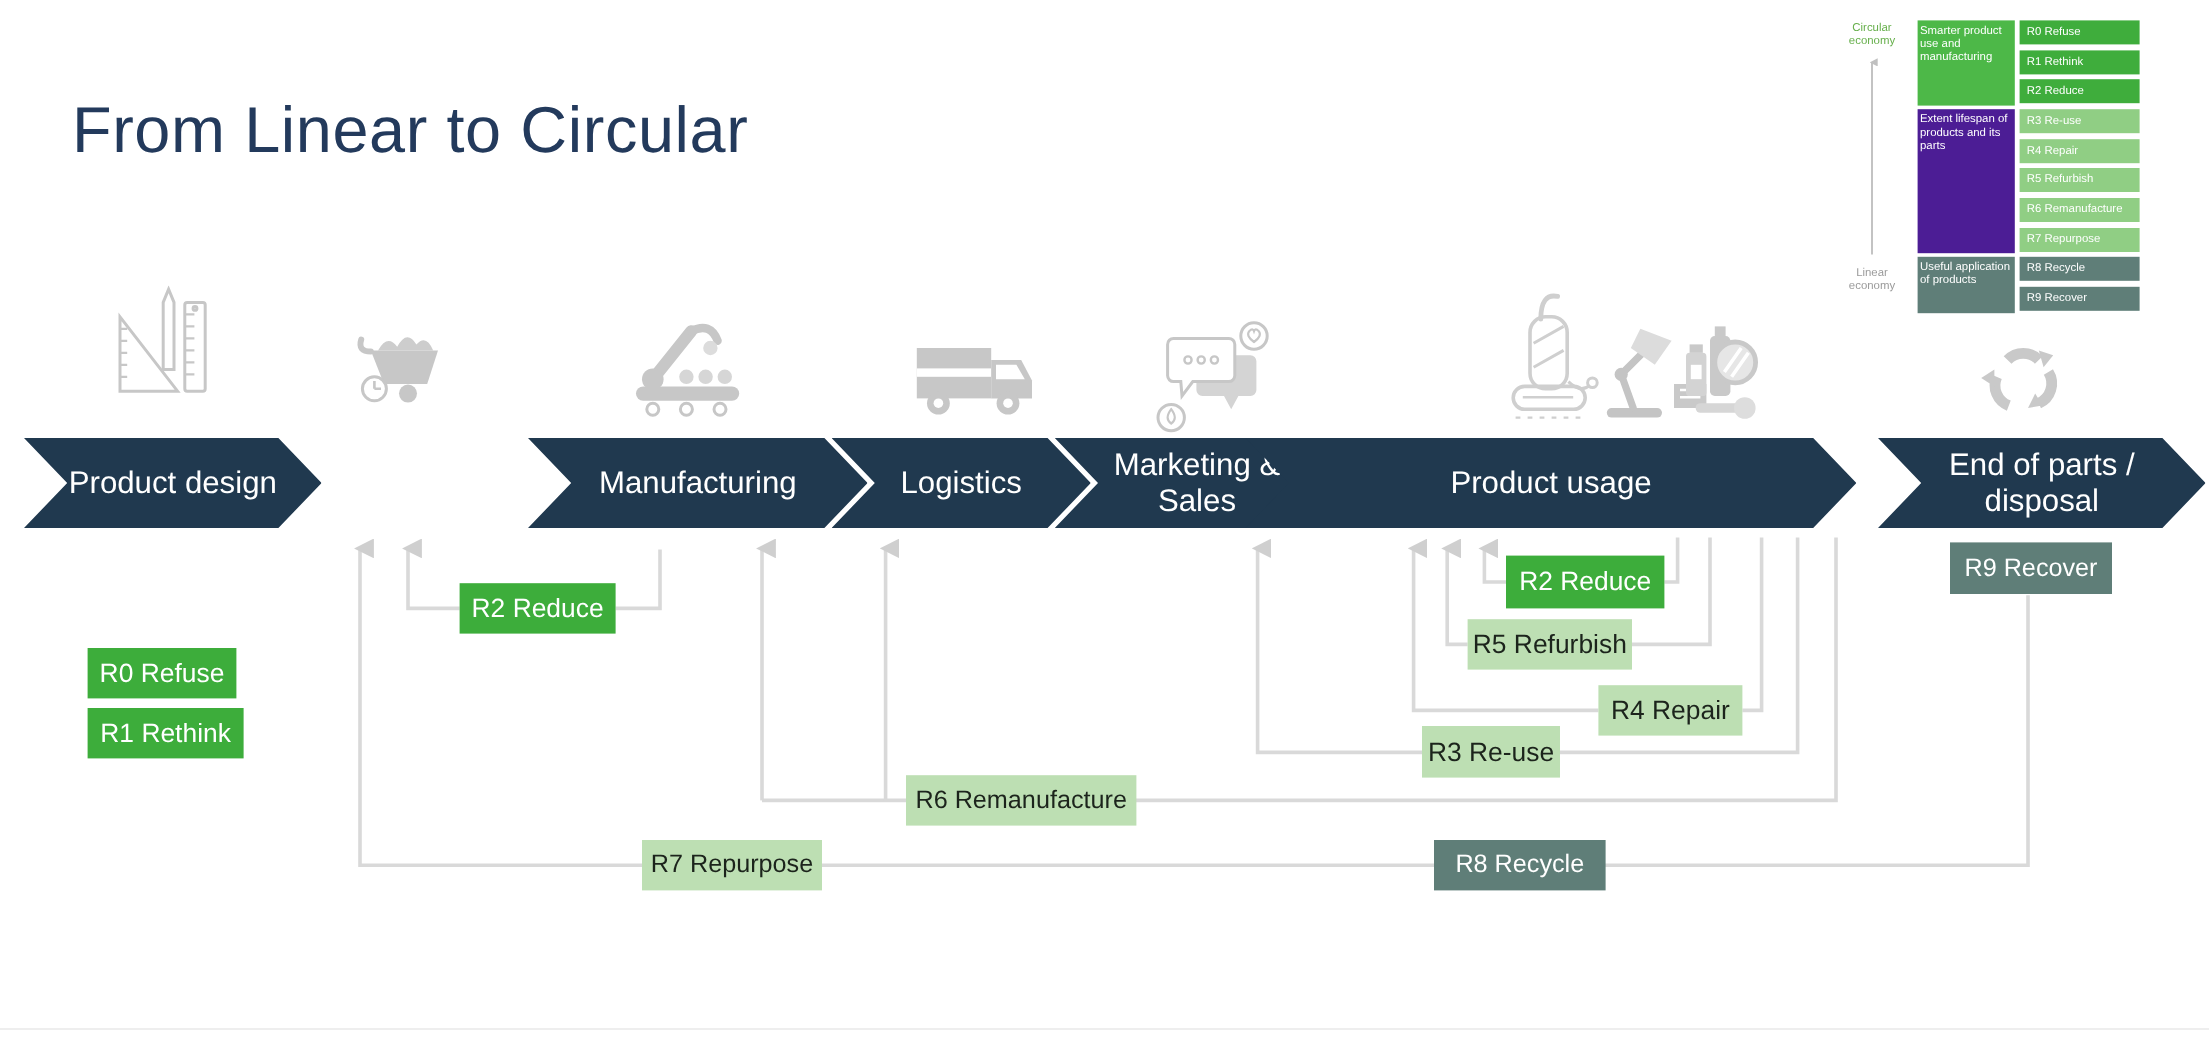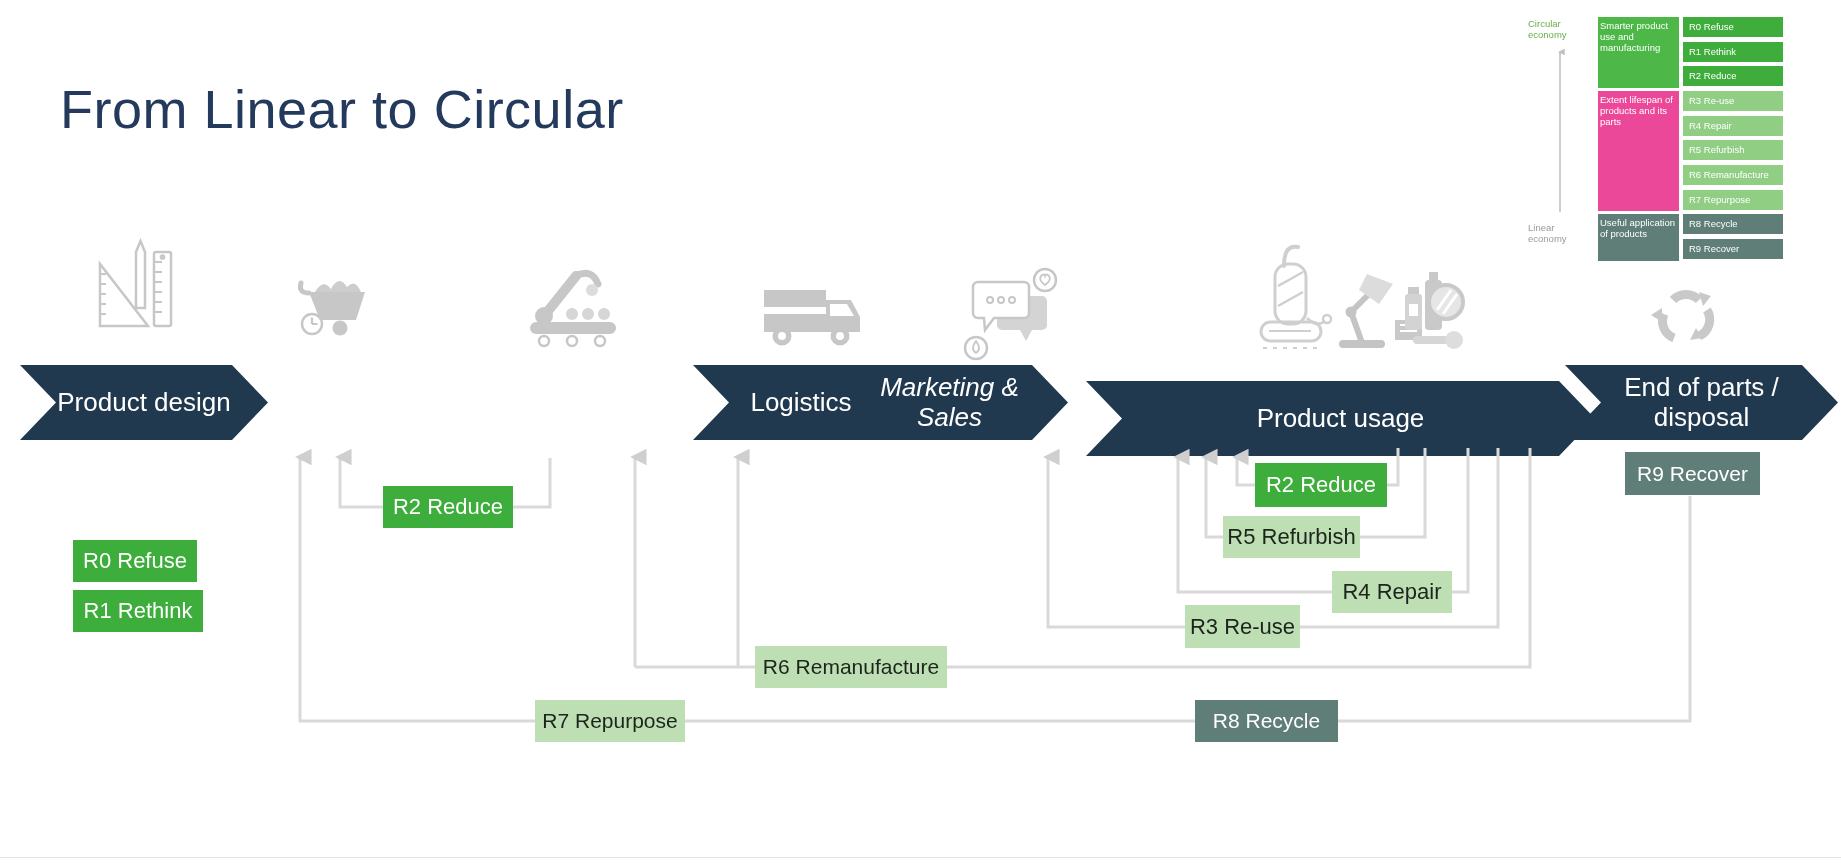--- a/index.html
+++ b/index.html
@@ -14,22 +14,22 @@
   .chev{position:absolute;top:365px;height:75px;background:#20394F;color:#fff;
         display:flex;align-items:center;justify-content:center;text-align:center;
         font-size:26px;line-height:1.15;
         clip-path:polygon(0 0, calc(100% - 36px) 0, 100% 50%, calc(100% - 36px) 100%, 0 100%, 36px 50%);}
   .chev span{white-space:nowrap;}
   .chev.wrap span{white-space:normal;padding:0 40px;}
   #chev-0{left:20px;width:248px;}
   #chev-1{left:238px;width:232px;}
   #chev-2{left:440px;width:283px;}
   #chev-3{left:693px;width:216px;}
-  #chev-4{left:831px;width:237px;font-style:italic;}
-  #chev-5{left:1086px;width:509px;margin-top:16px;}
+  #chev-4{left:879px;width:237px;}
+  #chev-5{left:1038px;width:509px;}
   #chev-6{left:1565px;width:273px;}
 
   
   .sicon{position:absolute;z-index:1;}
   .sicon svg{display:block;}
   #icon-design{left:92px;top:238px;}
   #icon-sourcing{left:293px;top:262px;}
   #icon-manufacturing{left:512px;top:252px;}
   #icon-logistics{left:760px;top:284px;}
   #icon-marketing{left:962px;top:266px;}
@@ -56,27 +56,27 @@
   #rbox-r7{left:535px;top:700px;width:150px;height:42px;font-size:21px;}
   #rbox-r8{left:1195px;top:700px;width:143px;height:42px;font-size:21px;}
   #rbox-r9{left:1625px;top:452px;width:135px;height:43px;font-size:21px;}
 
   
   #c2c-logo{position:absolute;left:84px;top:458px;z-index:2;}
 
   
   #legend{position:absolute;left:1528px;top:10px;width:262px;height:256px;z-index:2;
           font-size:9.5px;}
-  .lg-axis-label{position:absolute;width:64px;text-align:left;line-height:1.2;}
+  .lg-axis-label{position:absolute;width:64px;text-align:center;line-height:1.2;}
   #lg-circular{left:0px;top:8px;color:#66AF4B;}
   #lg-linear{left:0px;top:212px;color:#9A9A9A;}
   .lg-group{position:absolute;left:70px;width:81px;color:#fff;padding:3px 2px;
             box-sizing:border-box;line-height:1.18;}
   #lg-g0{top:7px;height:71px;background:#4DB848;}
-  #lg-g1{top:81px;height:120px;background:#ec4899;}
+  #lg-g1{top:81px;height:120px;background:#4c1d95;}
   #lg-g2{top:204px;height:47px;background:#5F7E78;}
   .lg-row{position:absolute;left:155px;width:100px;height:20px;color:#fff;
           line-height:20px;padding-left:6px;box-sizing:border-box;}
   .lg-row.bright{background:#3FAD3C;}
   .lg-row.light{background:#90CE84;}
   .lg-row.slate{background:#5F7E78;}
   #lg-r0{top:7px;}  #lg-r1{top:32px;} #lg-r2{top:56px;} #lg-r3{top:81px;}
   #lg-r4{top:106px;} #lg-r5{top:130px;} #lg-r6{top:155px;} #lg-r7{top:180px;}
   #lg-r8{top:204px;} #lg-r9{top:229px;}
 
@@ -223,20 +223,23 @@
         <path d="M49,10 l12,4 -8,10 z"></path>
         <path d="M52,56 l-12,2 6,-12 z"></path>
         <path d="M12,26 l0,14 -11,-7 z"></path>
       </g>
     </svg>
   </div>
 
   <div class="chev" id="chev-0">
       <span>Product design</span>
     </div>
+  <div class="chev" id="chev-2">
+      <span>Manufacturing</span>
+    </div>
   <div class="chev" id="chev-3">
       <span>Logistics</span>
     </div>
   <div class="chev wrap" id="chev-4">
       <span>Marketing &amp; Sales</span>
     </div>
   <div class="chev" id="chev-5">
       <span>Product usage</span>
     </div>
   <div class="chev wrap" id="chev-6">

